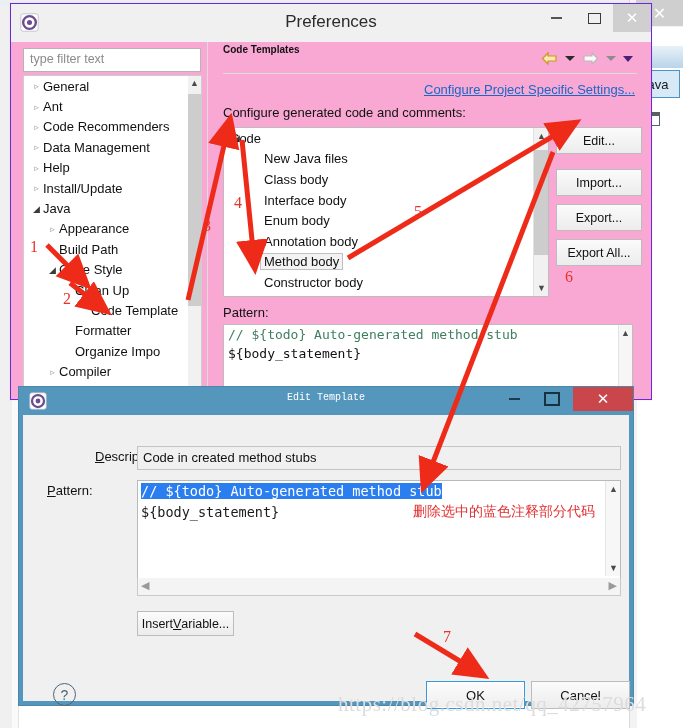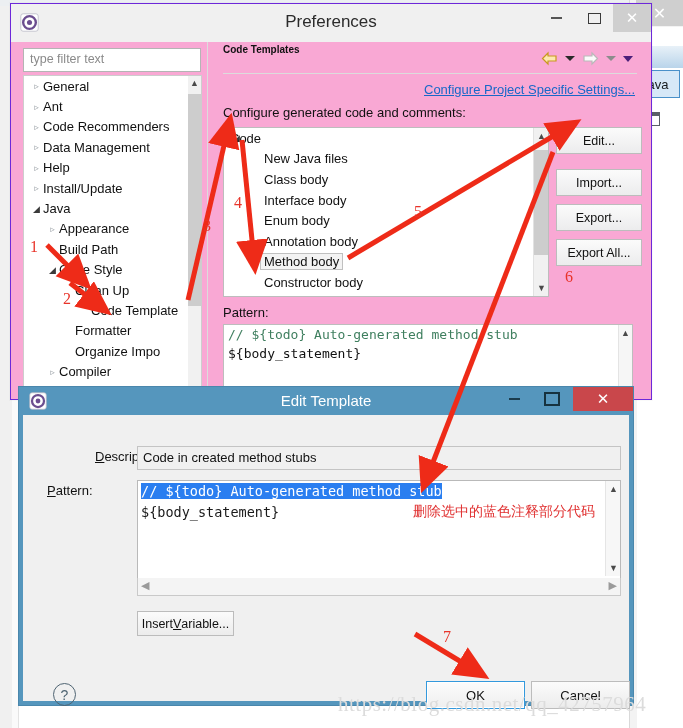--- a/index.html
+++ b/index.html
@@ -106,21 +106,21 @@
   .pscroll{position:absolute;right:0;top:0;width:13px;height:72px;background:#f6f6f6;
      border-left:1px solid #e4e4e4;}
 
   
   #edit{
     position:absolute;left:18px;top:386px;width:614px;height:318px;
     background:#5596bd;border:1px solid #4a87ac;
   }
   .ed-title{height:28px;position:relative;}
   .ed-ico{position:absolute;left:10px;top:5px;width:18px;height:18px;}
-  .ed-ttl{position:absolute;left:0;right:0;top:5px;text-align:center;font-size:15px;color:#fff;}
+  .ed-ttl{position:absolute;left:0;right:0;top:5px;text-align:center;font-size:10px;color:#fff;font-family:Liberation Mono, monospace;}
   .edbtn{position:absolute;top:0;height:24px;width:38px;display:flex;align-items:center;
      justify-content:center;color:#16323f;}
   .edbtn.min{right:100px;}
   .edbtn.max{right:62px;}
   .edbtn.cls{right:0;width:60px;background:#c9474b;color:#fff;font-size:15px;}
   .ed-dash{width:11px;height:2px;background:#1b3c4d;}
   .ed-sq{width:12px;height:10px;border:2px solid #16323f;}
 
   .ed-body{position:absolute;left:4px;top:28px;right:4px;bottom:4px;background:#f0f0f0;}
 

